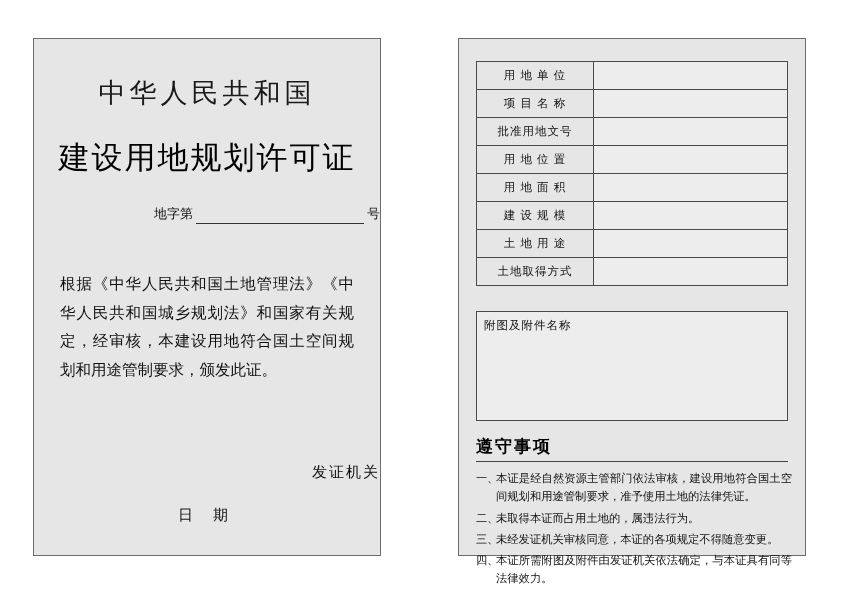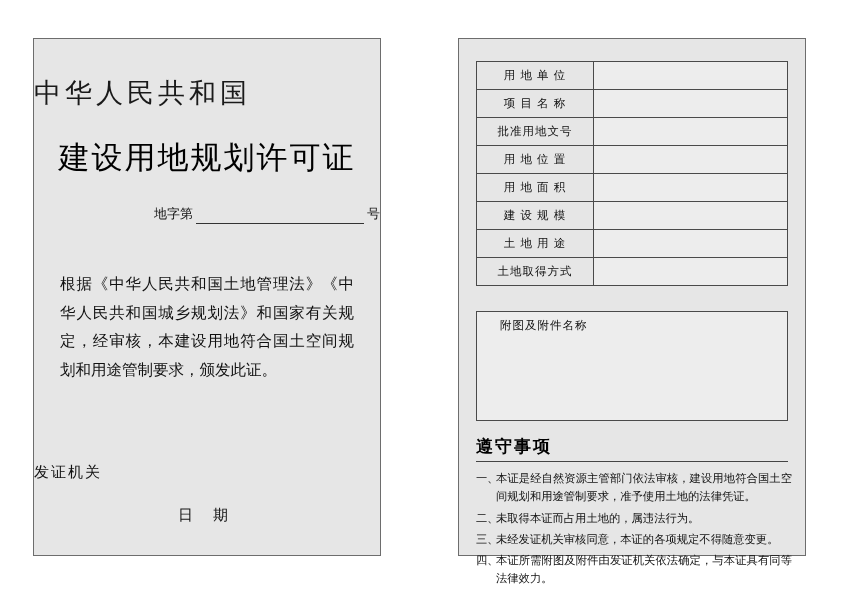--- a/index.html
+++ b/index.html
@@ -26,21 +26,21 @@
     left: 33px;
     top: 38px;
     width: 348px;
     height: 518px;
     background: #e6e6e6;
     border: 1px solid #6d6d6d;
     box-sizing: border-box;
   }
 
   .cover-country {
-    text-align: left;
+    text-align: center;
     margin-top: 36px;
     font-family: "Liberation Serif", serif;
     font-size: 27px;
     letter-spacing: 4px;
     color: #1a1a1a;
   }
 
   .cover-title {
     text-align: center;
     margin-top: 26px;
@@ -72,21 +72,21 @@
     margin: 46px 26px 0 26px;
     font-size: 15.5px;
     line-height: 1.85;
     color: #111;
     text-align: justify;
     font-family: "Liberation Sans", sans-serif;
   }
 
   .cover-issuer {
     margin-top: 78px;
-    text-align: left;
+    text-align: right;
     font-size: 15px;
     letter-spacing: 2px;
     color: #111;
   }
   .cover-date {
     margin-top: 24px;
     text-align: center;
     font-size: 15px;
     letter-spacing: 8px;
     color: #111;
@@ -131,21 +131,20 @@
 
   .attach-box {
     position: absolute;
     left: 17px;
     top: 272px;
     width: 312px;
     height: 110px;
     border: 1px solid #4a4a4a;
     box-sizing: border-box;
     background: #ededed;
-    padding-left: 16px;
   }
   .attach-box .attach-label {
     font-size: 11.5px;
     color: #111;
     padding: 6px 0 0 7px;
     letter-spacing: 1px;
   }
 
   .notice-title {
     position: absolute;

